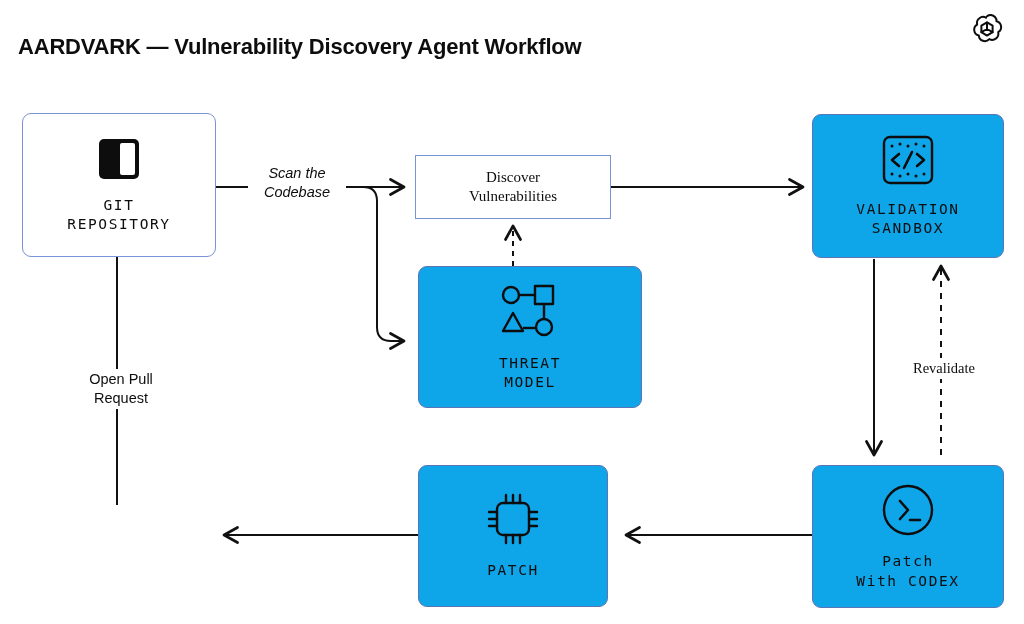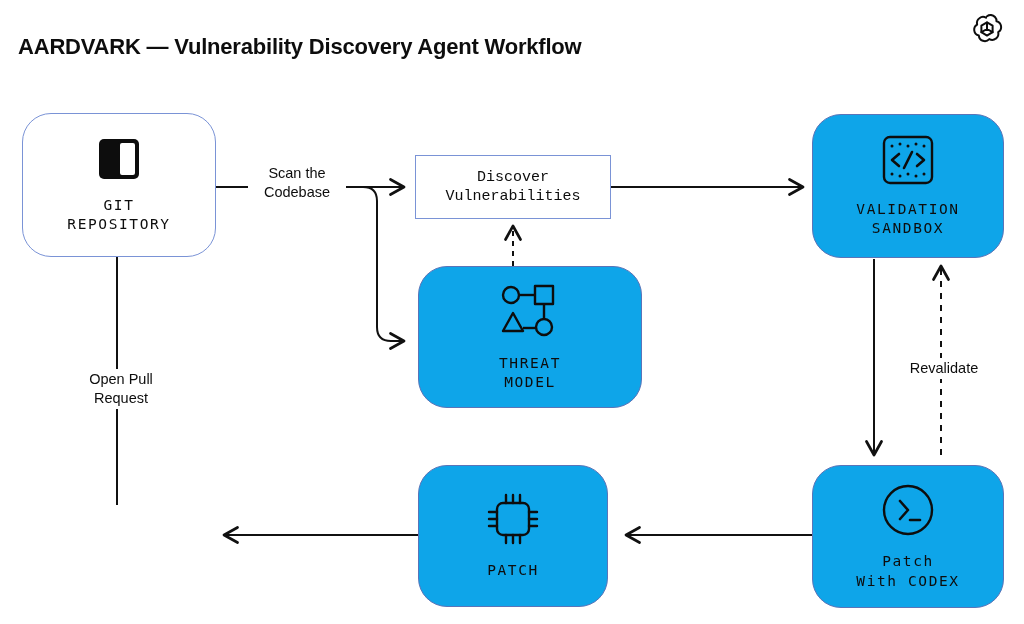--- a/index.html
+++ b/index.html
@@ -56,41 +56,41 @@
     position: absolute;
     box-sizing: border-box;
     display: flex;
     flex-direction: column;
     align-items: center;
     justify-content: center;
     border: 1.6px solid #7a93d6;
     background: #ffffff;
   }
   .node.rounded {
-    border-radius: 29px;
+    border-radius: 9px;
   }
   .node.filled {
     background: #0ea5e9;
     border-color: #5b74b8;
   }
   .node .node-icon {
     display: block;
     margin-bottom: 10px;
   }
   .node-label-mono {
     font-family: "DejaVu Sans Mono", monospace;
     font-size: 14.5px;
     letter-spacing: 1.6px;
     line-height: 1.32;
     text-align: center;
     white-space: pre-line;
     color: #0d0d0d;
   }
   .node-label-sans {
-    font-family: Liberation Mono, monospace;
+    font-family: Liberation Serif, serif;
     font-size: 15px;
     line-height: 1.3;
     text-align: center;
     white-space: pre-line;
     color: #0d0d0d;
   }
 
   
   .edge-label {
     position: absolute;
@@ -145,25 +145,25 @@
       <path d="M941 455 L941 266" stroke-dasharray="6 6" marker-end="url(#arrow)"></path>
 
       <path d="M812 535 L626 535" marker-end="url(#arrow)"></path>
 
       <path d="M418 535 L224 535" marker-end="url(#arrow)"></path>
 
       <path d="M117 505 L117 240" marker-end="url(#arrow)"></path>
     </g>
   </svg>
 
-  <div class="edge-label" style="left:248px; top:163px; width:92px;">Scan the
+  <div class="edge-label" style="left:248px; top:163px; width:92px;font-style:italic;">Scan the
 Codebase</div>
   <div class="edge-label" style="left:72px; top:369px; width:92px;">Open Pull
 Request</div>
-  <div class="edge-label" style="left:893px; top:358px; width:96px;">Revalidate</div>
+  <div class="edge-label" style="left:893px; top:358px; width:96px;font-family:Liberation Serif, serif;">Revalidate</div>
 
   <div class="node rounded" style="left:22px; top:113px; width:194px; height:144px;">
     <span class="node-icon">
       <svg width="60" height="46" viewBox="0 0 60 46" aria-hidden="true">
         <rect x="10" y="3" width="40" height="40" rx="5" ry="5" fill="#0d0d0d"></rect>
         <rect x="30" y="6" width="17" height="34" rx="3" ry="3" fill="#ffffff" stroke="#0d0d0d" stroke-width="2"></rect>
       </svg>
     </span>
     <div class="node-label-mono">GIT
 REPOSITORY</div>

